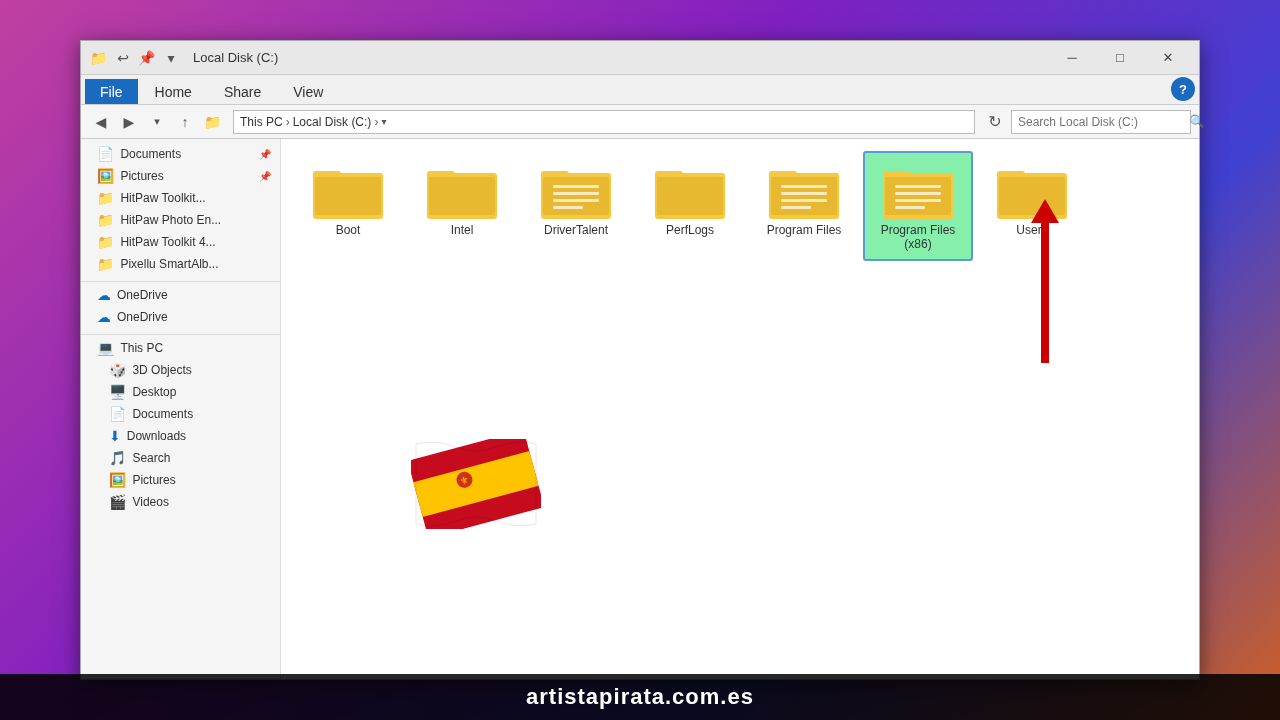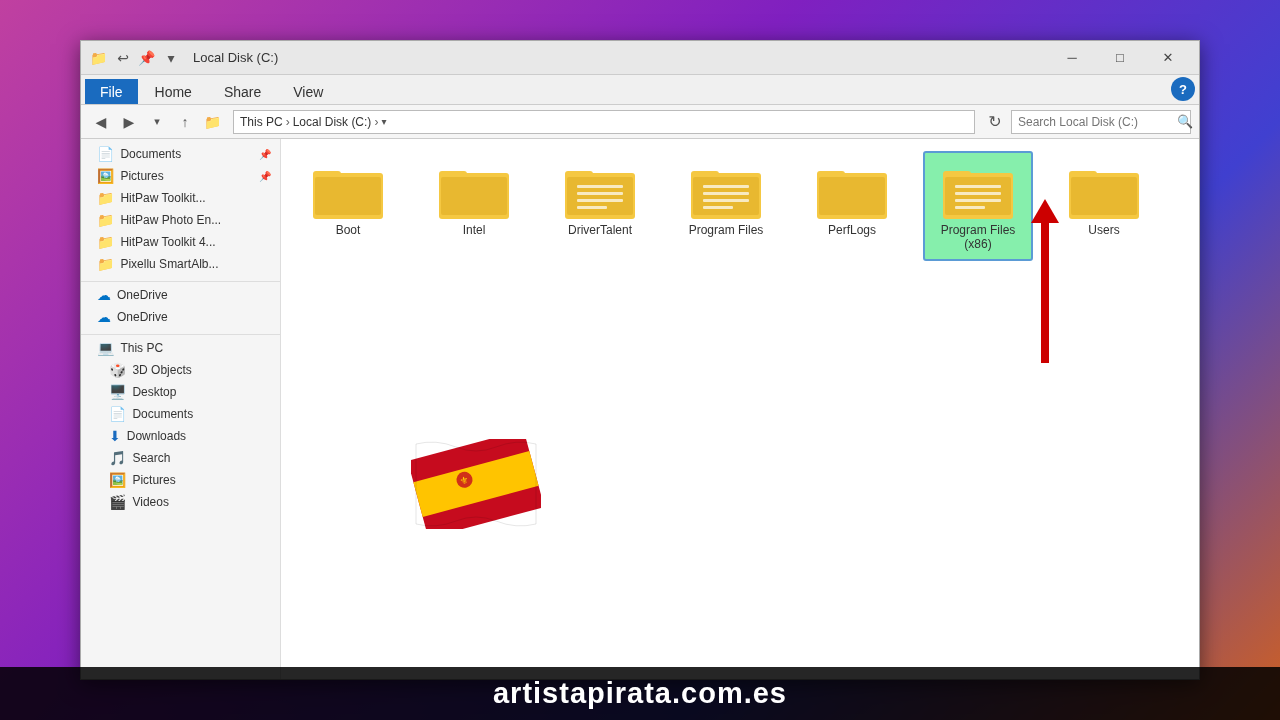--- a/index.html
+++ b/index.html
@@ -18,21 +18,21 @@
     
     .watermark {
       position: absolute;
       bottom: 0;
       left: 0;
       width: 100%;
       background: rgba(0,0,0,0.85);
       text-align: center;
       padding: 10px 0;
       color: white;
-      font-size: 29px;
+      font-size: 22px;
       font-weight: bold;
       letter-spacing: 1px;
       z-index: 100;
     }
 
     
     .window {
       width: 1120px;
       height: 640px;
       background: #f0f0f0;
@@ -154,21 +154,21 @@
       cursor: pointer;
     }
     .search-box {
       width: 180px;
       height: 24px;
       border: 1px solid #bbb;
       background: white;
       display: flex;
       align-items: center;
       padding: 0 6px;
-      gap: 4px;
+      gap: 16px;
     }
     .search-box input {
       border: none;
       outline: none;
       font-size: 12px;
       flex: 1;
       background: transparent;
     }
     .search-icon { font-size: 13px; color: #555; }
 
@@ -210,21 +210,21 @@
       background: white;
       overflow: auto;
       padding: 12px;
       position: relative;
     }
 
     
     .folder-grid {
       display: flex;
       flex-wrap: wrap;
-      gap: 16px;
+      gap: 4px;
       align-content: flex-start;
     }
 
     .folder-item {
       width: 110px;
       display: flex;
       flex-direction: column;
       align-items: center;
       padding: 8px;
       cursor: pointer;
@@ -425,38 +425,38 @@
           </div>
           <span class="folder-label">DriverTalent</span>
         </div>
 
         <div class="folder-item">
           <div class="folder-icon">
             <svg width="70" height="58" viewBox="0 0 70 58">
               <rect x="0" y="12" width="70" height="46" rx="3" fill="#f5c842"></rect>
               <rect x="0" y="10" width="28" height="14" rx="3" fill="#f5c842"></rect>
               <rect x="2" y="16" width="66" height="38" rx="2" fill="#e8b830"></rect>
+            </svg>
+          </div>
+          <span class="folder-label">PerfLogs</span>
+        </div>
+
+        <div class="folder-item">
+          <div class="folder-icon">
+            <svg width="70" height="58" viewBox="0 0 70 58">
+              <rect x="0" y="12" width="70" height="46" rx="3" fill="#f5c842"></rect>
+              <rect x="0" y="10" width="28" height="14" rx="3" fill="#f5c842"></rect>
+              <rect x="2" y="16" width="66" height="38" rx="2" fill="#e8b830"></rect>
               <rect x="12" y="24" width="46" height="3" rx="1" fill="rgba(255,255,255,0.7)"></rect>
               <rect x="12" y="31" width="46" height="3" rx="1" fill="rgba(255,255,255,0.7)"></rect>
               <rect x="12" y="38" width="46" height="3" rx="1" fill="rgba(255,255,255,0.7)"></rect>
               <rect x="12" y="45" width="30" height="3" rx="1" fill="rgba(255,255,255,0.7)"></rect>
             </svg>
           </div>
           <span class="folder-label">Program Files</span>
-        </div>
-
-        <div class="folder-item">
-          <div class="folder-icon">
-            <svg width="70" height="58" viewBox="0 0 70 58">
-              <rect x="0" y="12" width="70" height="46" rx="3" fill="#f5c842"></rect>
-              <rect x="0" y="10" width="28" height="14" rx="3" fill="#f5c842"></rect>
-              <rect x="2" y="16" width="66" height="38" rx="2" fill="#e8b830"></rect>
-            </svg>
-          </div>
-          <span class="folder-label">PerfLogs</span>
         </div>
 
         <div class="folder-item selected">
           <div class="folder-icon">
             <svg width="70" height="58" viewBox="0 0 70 58">
               <rect x="0" y="12" width="70" height="46" rx="3" fill="#f5c842"></rect>
               <rect x="0" y="10" width="28" height="14" rx="3" fill="#f5c842"></rect>
               <rect x="2" y="16" width="66" height="38" rx="2" fill="#e8b830"></rect>
               <rect x="12" y="24" width="46" height="3" rx="1" fill="rgba(255,255,255,0.7)"></rect>
               <rect x="12" y="31" width="46" height="3" rx="1" fill="rgba(255,255,255,0.7)"></rect>

